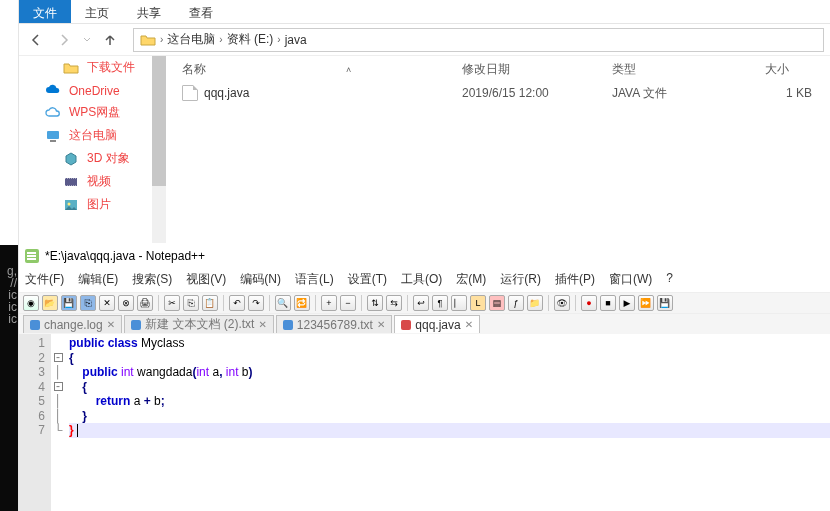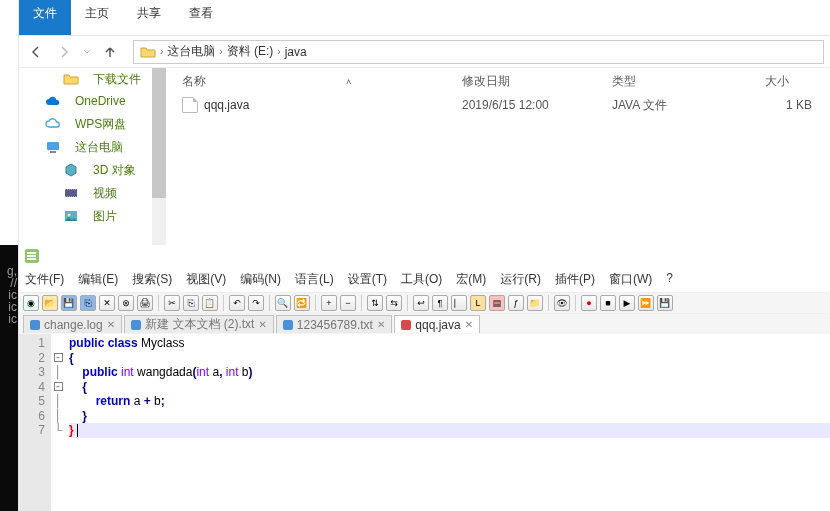--- a/index.html
+++ b/index.html
@@ -1,34 +1,34 @@
 <!DOCTYPE html>
 <html><head>
 <meta charset="utf-8">
 <style>
 *{box-sizing:border-box;margin:0;padding:0;font-family:"Microsoft YaHei","Segoe UI",sans-serif;font-size:12px}
 body{width:830px;height:511px;background:#fff;overflow:hidden;position:relative}
 .dark-strip{position:absolute;left:0;top:245px;width:18px;height:266px;background:#0a0a0a;color:#999;font-family:monospace;font-size:9px;line-height:12px;padding-top:20px;overflow:hidden}
 .dark-strip span{display:block;text-align:right;padding-right:1px}
 .explorer{position:absolute;left:18px;top:0;width:812px;height:245px;background:#fff;border-left:1px solid #e5e5e5}
-.ribbon-tabs{display:flex;height:36px;align-items:stretch;border-bottom:1px solid #e5e5e5}
+.ribbon-tabs{display:flex;height:24px;align-items:stretch;border-bottom:1px solid #e5e5e5}
 .ribbon-tab{padding:5px 14px;color:#333;cursor:pointer}
 .ribbon-tab.file{background:#1979ca;color:#fff}
 .navbar{display:flex;align-items:center;height:32px;padding:0 6px;gap:6px;border-bottom:1px solid #eee}
 .nav-arrow{width:22px;height:22px;display:flex;align-items:center;justify-content:center;color:#666;cursor:pointer}
 .nav-arrow.disabled{color:#bbb}
 .breadcrumb{flex:1;display:flex;align-items:center;gap:2px;border:1px solid #ccc;padding:2px 6px;height:24px;margin-left:6px}
 .bc-icon{width:16px;height:16px;display:inline-block}
 .bc-chev{color:#666;font-size:10px;padding:0 2px}
 .bc-part{color:#333}
 .exp-body{display:flex;height:187px}
 .sidebar{width:147px;overflow:hidden;position:relative}
 .sidebar-scroll{position:absolute;right:0;top:0;width:14px;height:100%;background:#f0f0f0}
 .sidebar-thumb{position:absolute;top:0;width:14px;height:130px;background:#c7c7c7}
-.sb-item{display:flex;align-items:flex-start;gap:14px;padding:3px 0 3px 26px;color:#4d7c0f;cursor:pointer}
+.sb-item{display:flex;align-items:flex-end;gap:8px;padding:3px 0 3px 26px;color:#ef4444;cursor:pointer}
 .sb-item.indent{padding-left:44px}
 .sb-icon{width:16px;height:16px;display:flex;align-items:center;justify-content:center}
 .file-area{flex:1;display:flex;flex-direction:column}
 .cols{display:flex;height:26px;align-items:center;padding-left:16px;color:#5a5a5a}
 .col-name{width:280px}
 .col-date{width:150px}
 .col-type{width:130px}
 .col-size{width:70px;text-align:center}
 .col-sort{display:inline-block;margin-left:140px;color:#666;font-size:9px}
 .row{display:flex;align-items:center;height:22px;padding-left:16px;color:#333}
@@ -213,20 +213,21 @@
             <div class="c-size">1 KB</div>
           </div>
         </div>
     </div>
   </div>
 </div>
 
 <div class="npp">
   <div class="npp-title">
     <span class="npp-ico"></span>
+    <span>*E:\java\qqq.java - Notepad++</span>
   </div>
   <div class="npp-menu" id="npp-menu">
       <span>文件(F)</span>
       <span>编辑(E)</span>
       <span>搜索(S)</span>
       <span>视图(V)</span>
       <span>编码(N)</span>
       <span>语言(L)</span>
       <span>设置(T)</span>
       <span>工具(O)</span>

